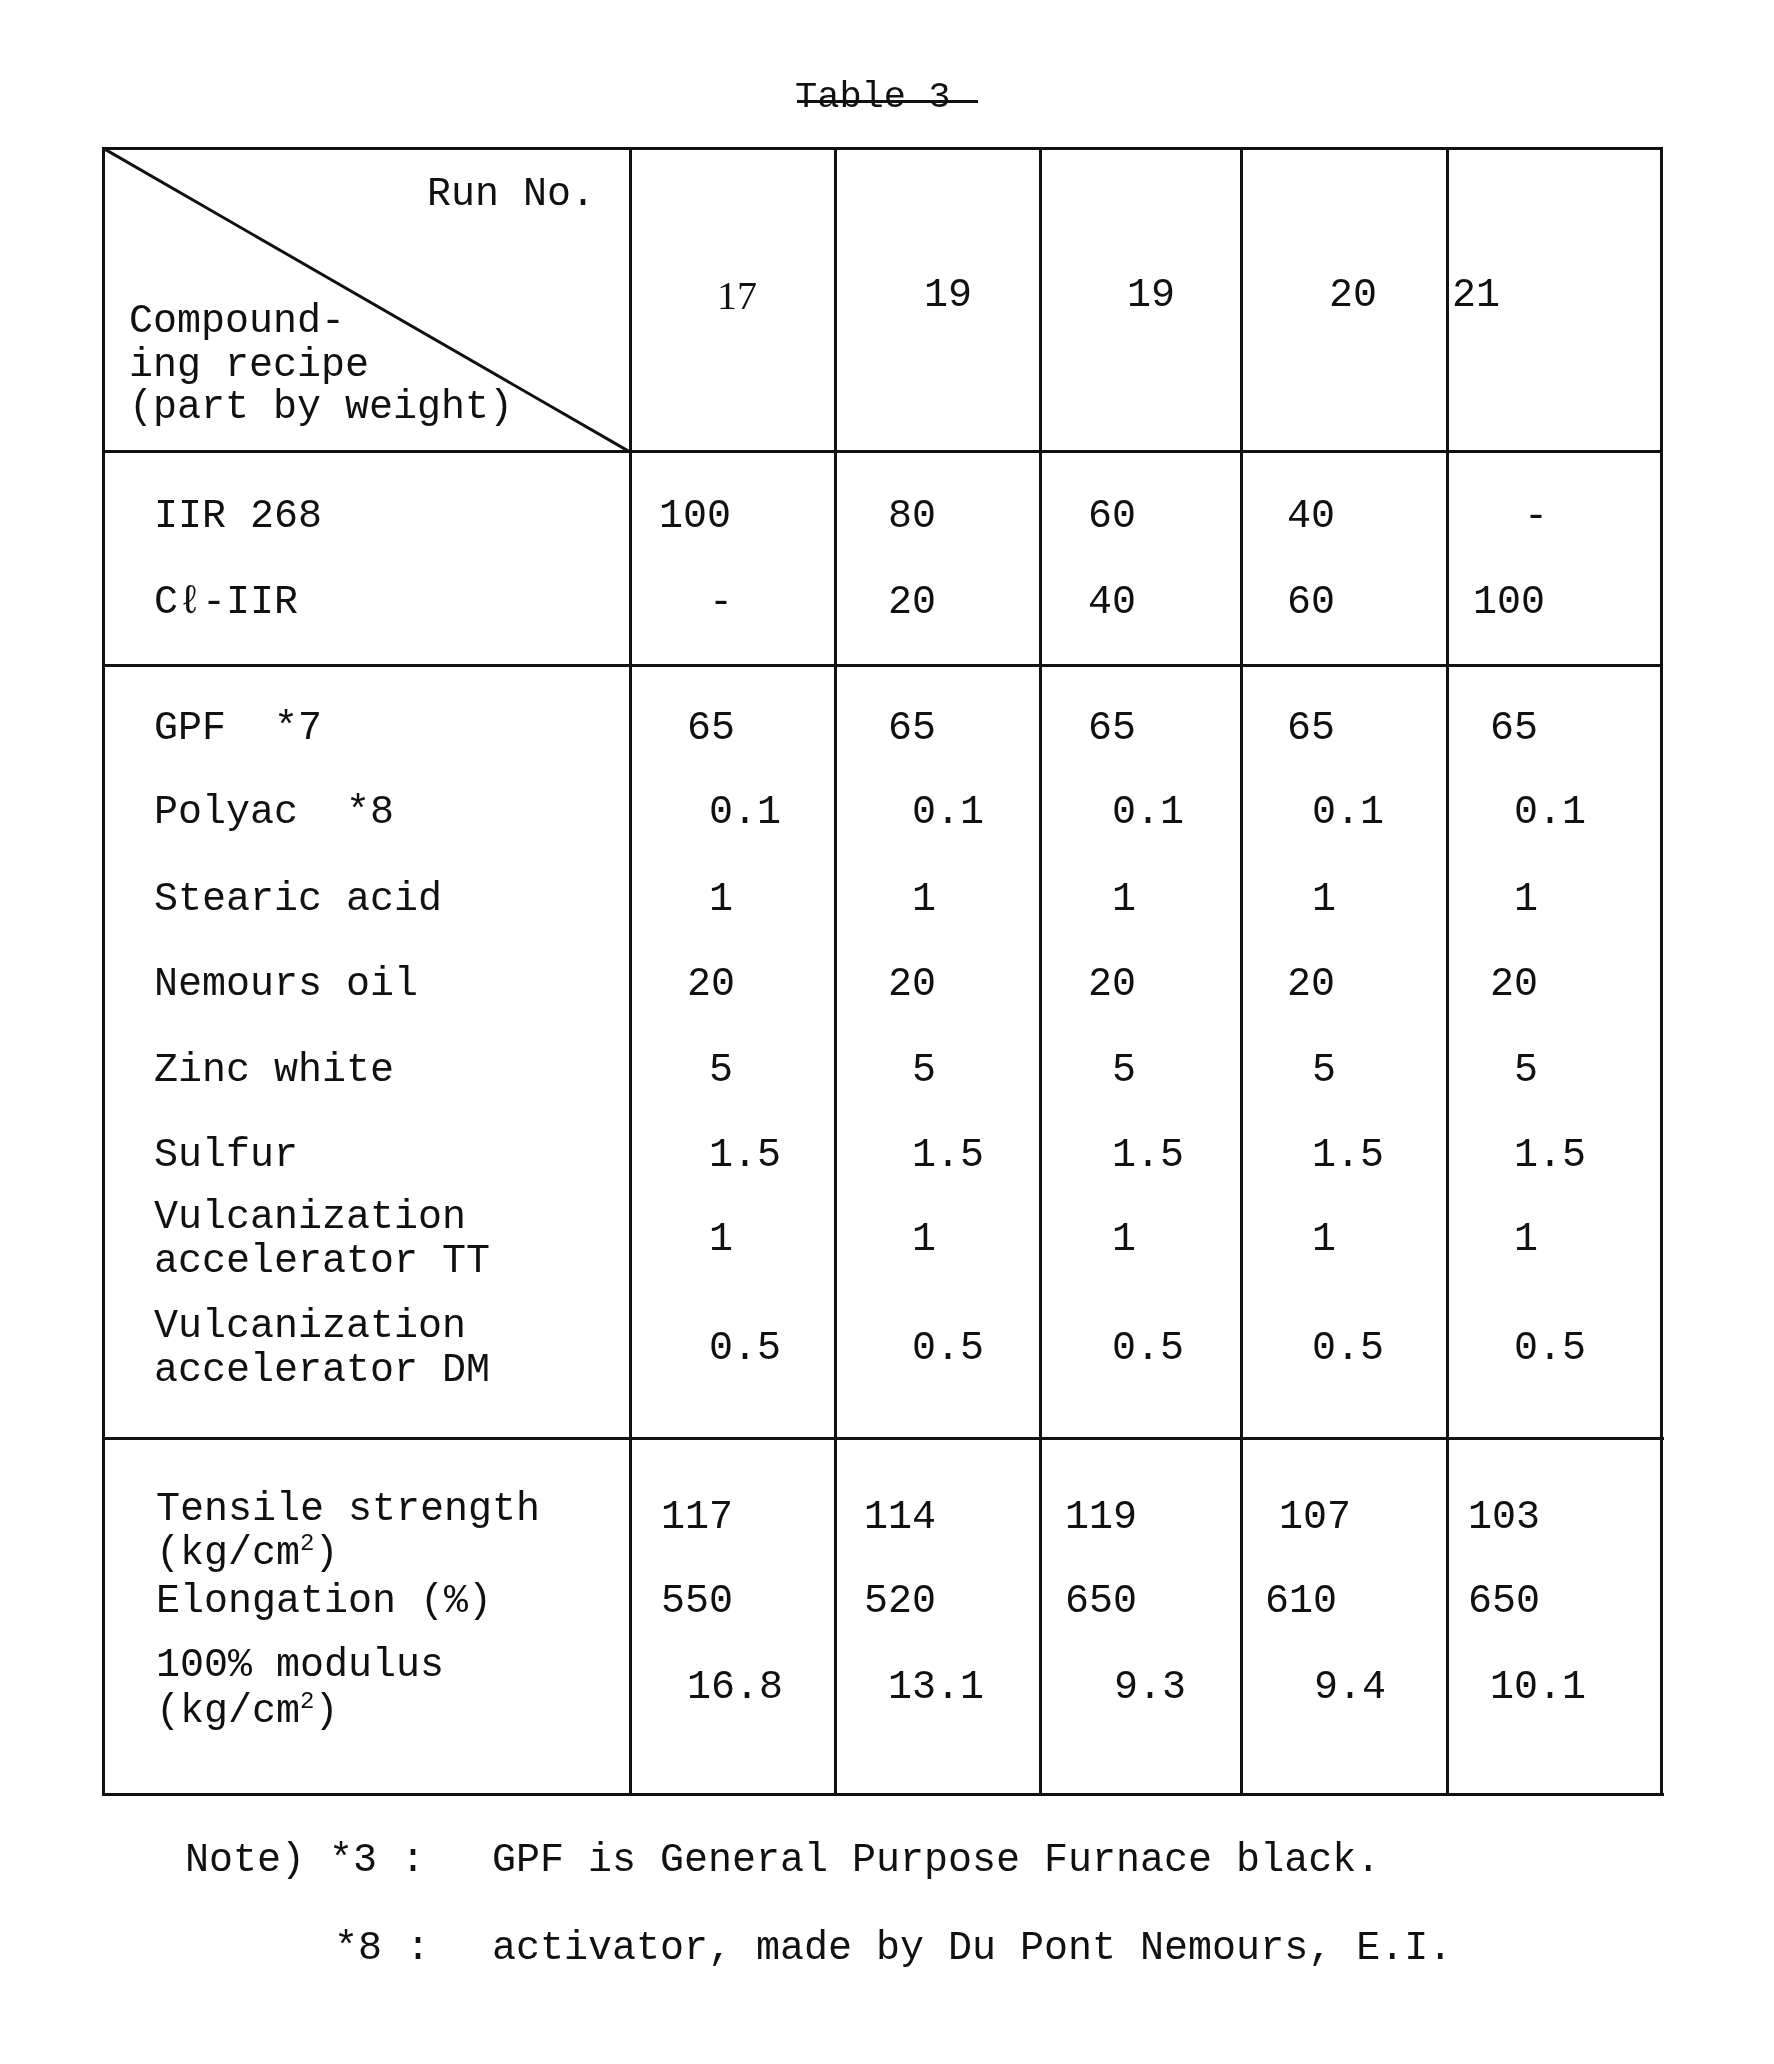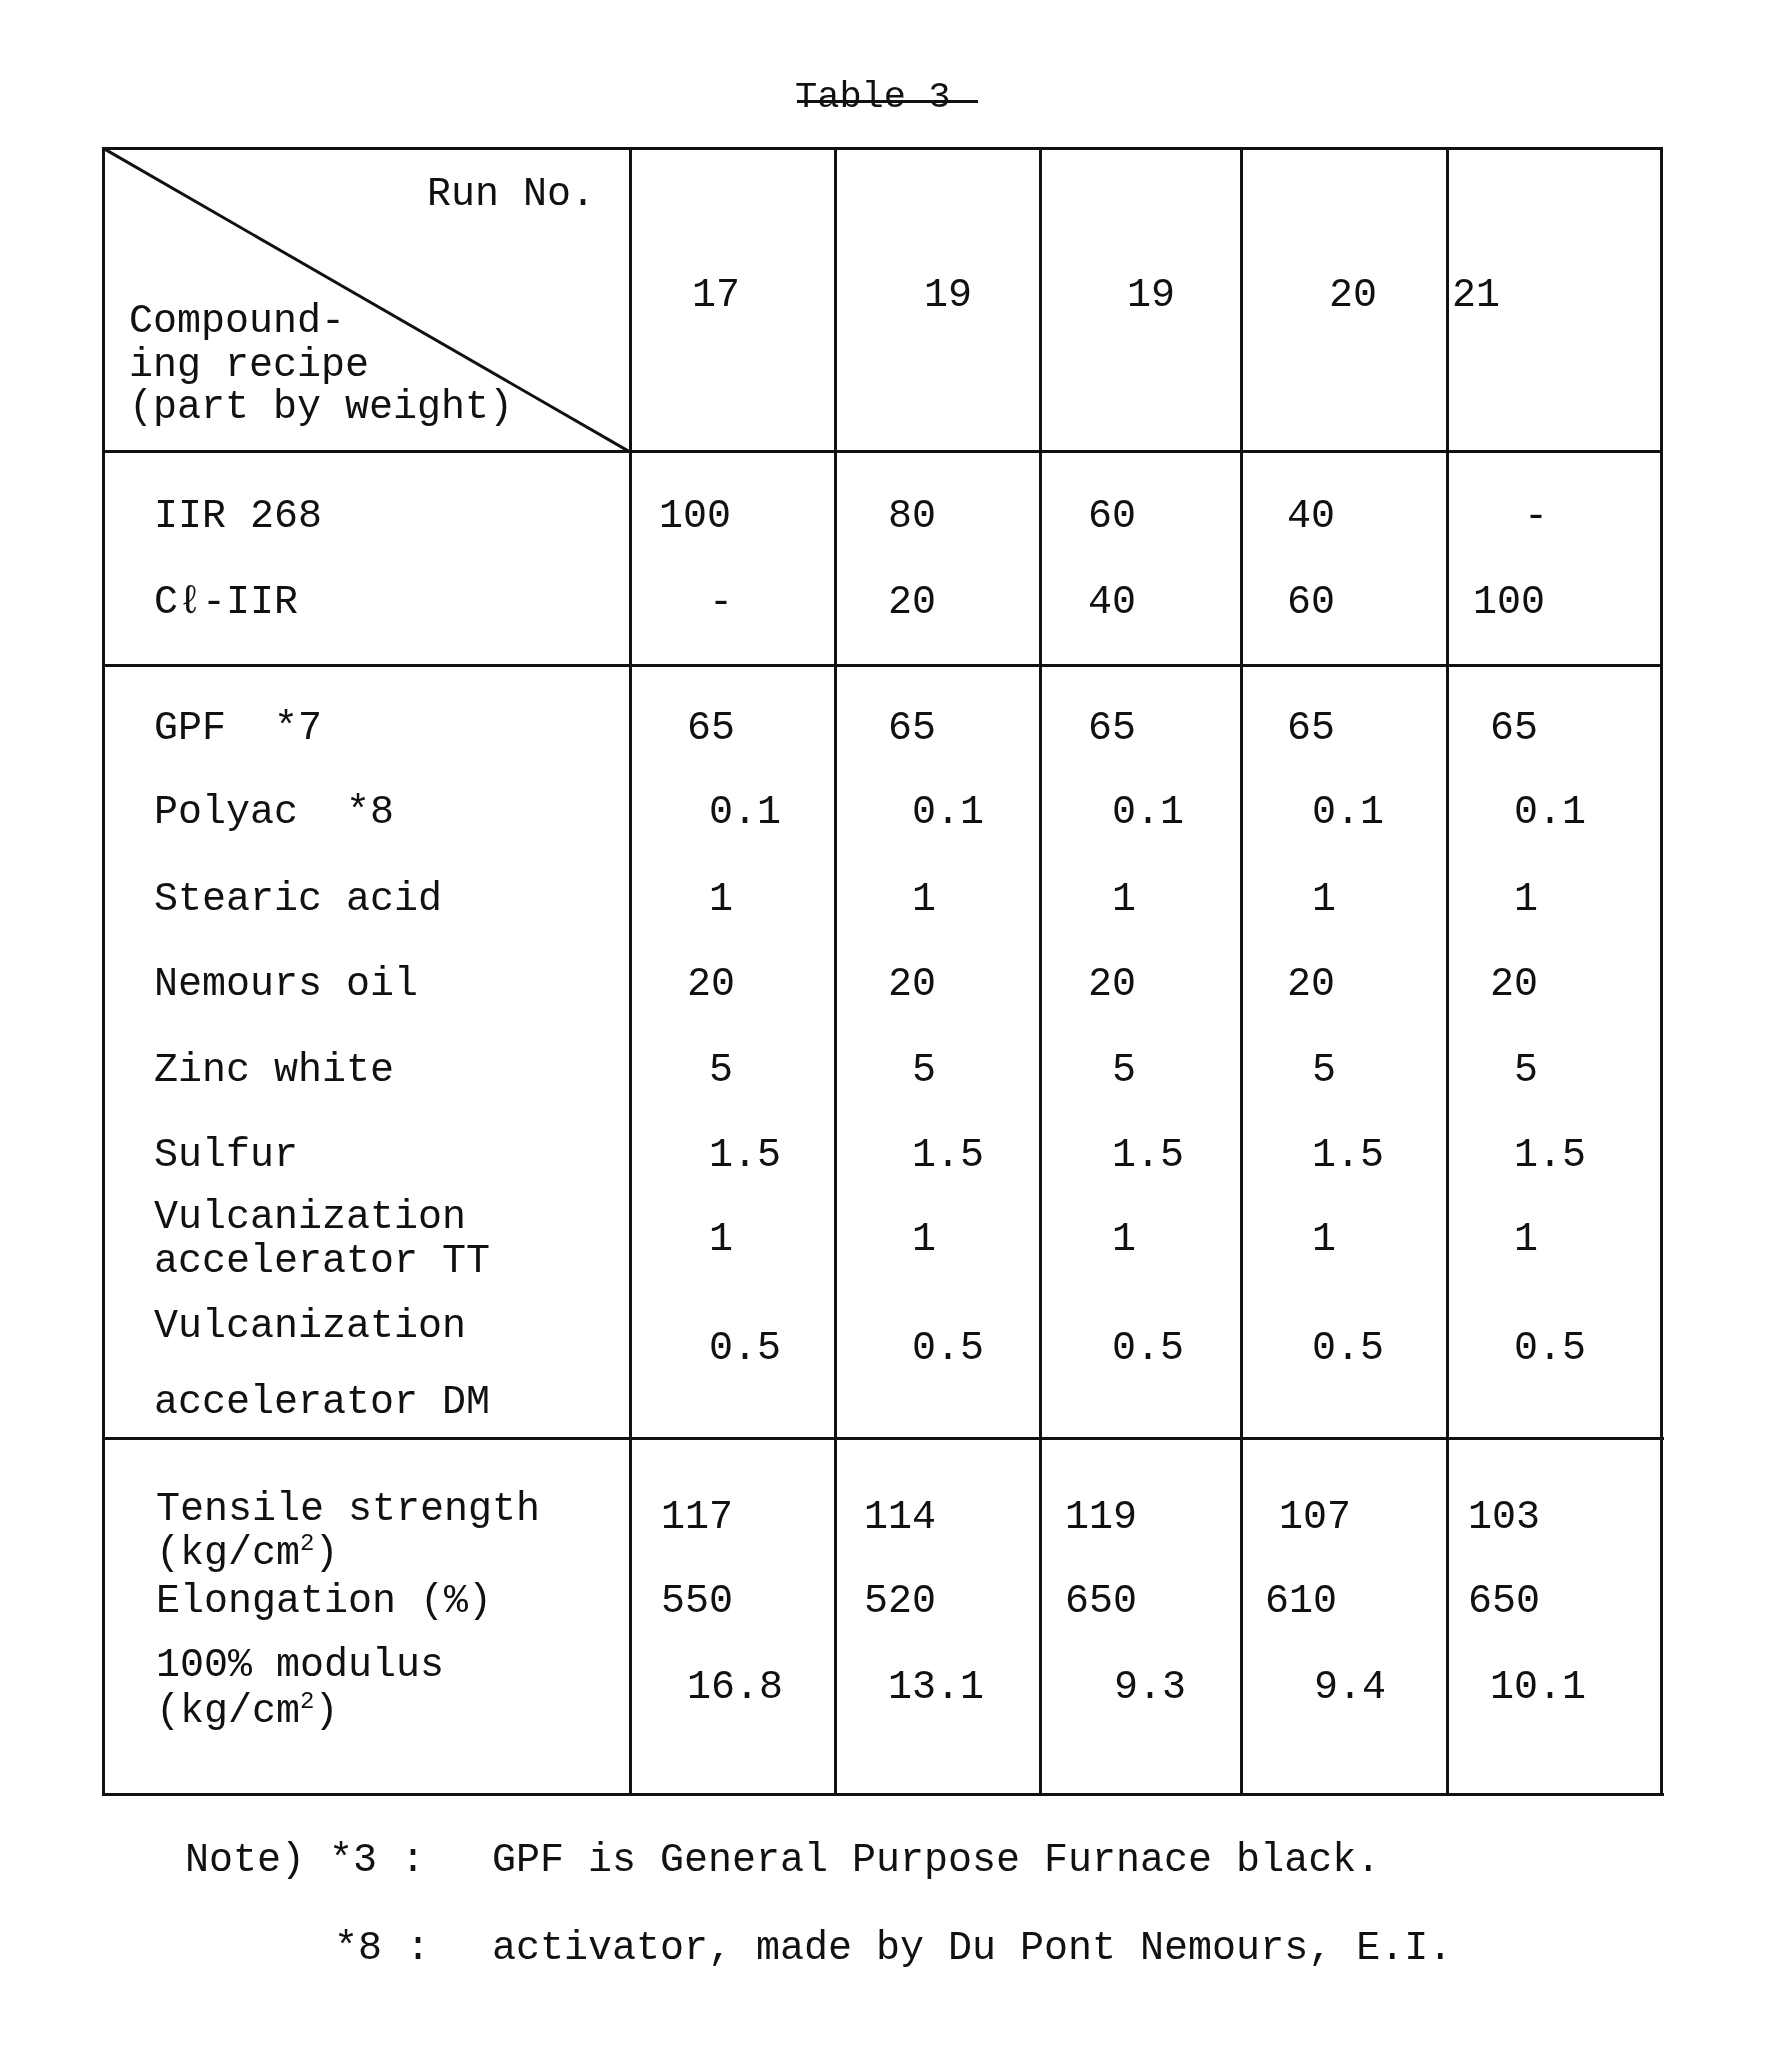--- a/index.html
+++ b/index.html
@@ -38,21 +38,21 @@
 
   <svg class="diag" width="1775" height="2065" style="pointer-events:none;" viewBox="0 0 2094 2436">
     <line x1="122" y1="175" x2="743" y2="533" stroke="#111" stroke-width="3.5"></line>
   </svg>
 
   <div class="abs t" style="left:383px; top:175px;margin-left:44px;">Run No.</div>
   <div class="abs t" style="left:129px; top:302px;">Compound-</div>
   <div class="abs t" style="left:129px; top:346px;">ing recipe</div>
   <div class="abs t" style="left:129px; top:388px;">(part by weight)</div>
 
-  <div class="abs t" style="left:692px; top:276px;">17</div>
+  <div class="abs t" style="left:717px; top:276px;font-family:Liberation Serif, serif;">17</div>
   <div class="abs t" style="left:924px; top:276px;">19</div>
   <div class="abs t" style="left:1127px; top:276px;">19</div>
   <div class="abs t" style="left:1329px; top:276px;">20</div>
   <div class="abs t" style="left:1452px; top:276px;">21</div>
 
   <div>
     <div class="abs t" style="left:154px; top:497px;">IIR 268</div>
     <div class="abs t" style="left:659px; top:497px;">100</div>
     <div class="abs t" style="left:888px; top:497px;">80</div>
     <div class="abs t" style="left:1088px; top:497px;">60</div>
@@ -120,21 +120,21 @@
     <div class="abs t" style="left:154px; top:1198px;">Vulcanization</div>
     <div class="abs t" style="left:154px; top:1242px;">accelerator TT</div>
     <div class="abs t" style="left:709px; top:1220px;">1</div>
     <div class="abs t" style="left:912px; top:1220px;">1</div>
     <div class="abs t" style="left:1112px; top:1220px;">1</div>
     <div class="abs t" style="left:1312px; top:1220px;">1</div>
     <div class="abs t" style="left:1514px; top:1220px;">1</div>
   </div>
   <div>
     <div class="abs t" style="left:154px; top:1307px;">Vulcanization</div>
-    <div class="abs t" style="left:154px; top:1351px;margin-top:32px;">accelerator DM</div>
+    <div class="abs t" style="left:154px; top:1351px;">accelerator DM</div>
     <div class="abs t" style="left:709px; top:1329px;">0.5</div>
     <div class="abs t" style="left:912px; top:1329px;">0.5</div>
     <div class="abs t" style="left:1112px; top:1329px;">0.5</div>
     <div class="abs t" style="left:1312px; top:1329px;">0.5</div>
     <div class="abs t" style="left:1514px; top:1329px;">0.5</div>
   </div>
 
   <div>
     <div class="abs t" style="left:156px; top:1490px;">Tensile strength</div>
     <div class="abs t" style="left:156px; top:1532px;"><span>(kg/cm</span><span class="sup">2</span><span>)</span></div>

